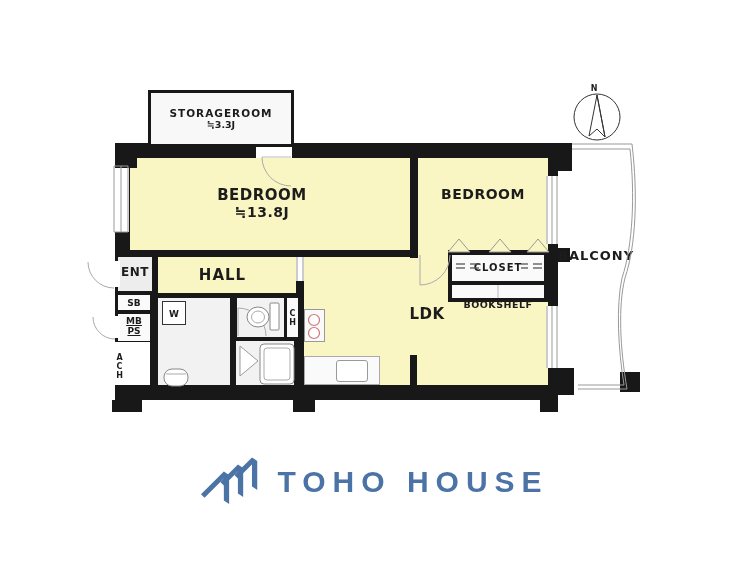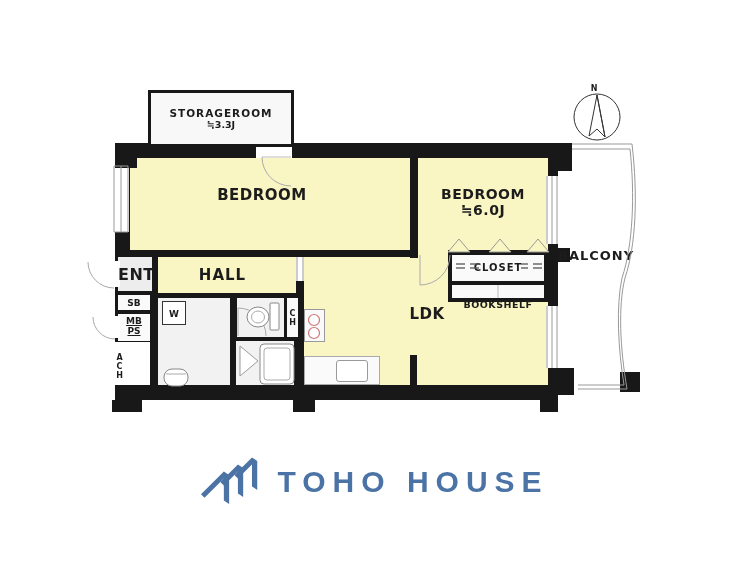--- a/index.html
+++ b/index.html
@@ -86,27 +86,27 @@
   <div class="abs blk" style="left:293px;top:400px;width:22px;height:12px;"></div>
   <div class="abs blk" style="left:620px;top:372px;width:20px;height:20px;"></div>
 
   <div class="abs storage">
     <div class="l1">STORAGEROOM</div>
     <div class="l2">≒3.3J</div>
   </div>
 
   <div class="lbl s15" style="left:190px;top:187px;width:144px;">
     <div>BEDROOM</div>
+    <div class="s14">≒13.8J</div>
   </div>
   <div class="lbl s14" style="left:420px;top:186px;width:126px;">
     <div>BEDROOM</div>
-    <div>≒6.0J</div>
   </div>
   <div class="lbl s15" style="left:180px;top:267px;width:85px;letter-spacing:1px;">HALL</div>
-  <div class="lbl" style="left:118px;top:266px;width:34px;font-size:16px;">ENT</div>
+  <div class="lbl" style="left:118px;top:266px;width:34px;font-size:12px;">ENT</div>
   <div class="lbl s15" style="left:367px;top:306px;width:120px;">
     <div>LDK</div>
   </div>
   <div class="lbl s13" style="left:558px;top:249px;width:76px;">BALCONY</div>
   <div class="lbl s10" style="left:452px;top:262px;width:92px;">CLOSET</div>
   <div class="lbl" style="left:452px;top:300px;width:92px;font-size:9.5px;letter-spacing:.5px;font-weight:600;">BOOKSHELF</div>
 
   <div class="lbl s9" style="left:118px;top:298px;width:32px;">SB</div>
   <div class="lbl s9" style="left:118px;top:317px;width:32px;line-height:1.1;text-decoration:underline;">
     <div>MB</div>

